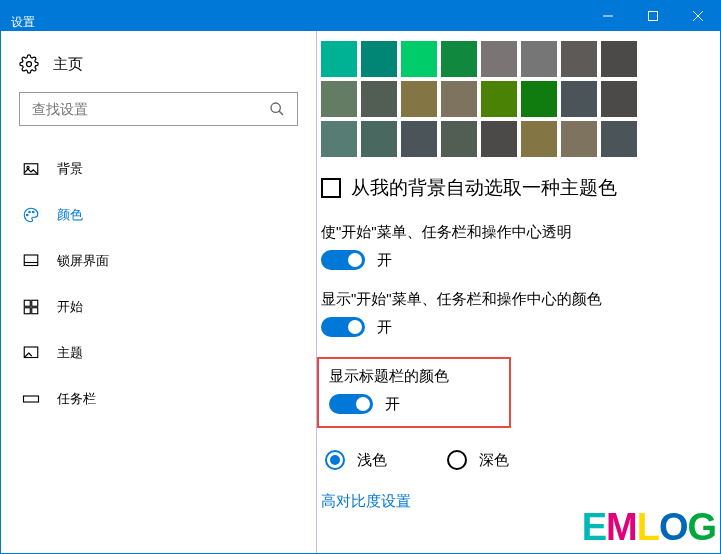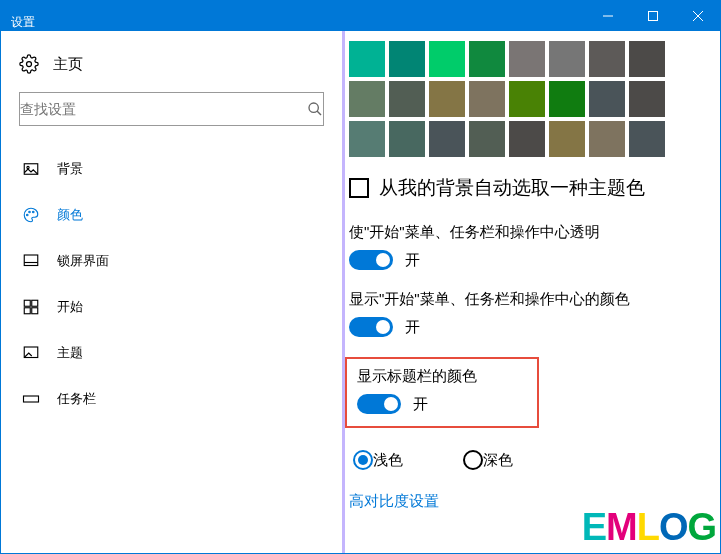--- a/index.html
+++ b/index.html
@@ -5,25 +5,25 @@
 * { margin: 0; padding: 0; box-sizing: border-box; font-family: "Microsoft YaHei", "Segoe UI", sans-serif; }
 body { width: 721px; height: 554px; background: #fff; overflow: hidden; border: 1px solid #0078d7; position: relative; }
 
 .titlebar { height: 30px; background: #0078d7; color: #fff; display: flex; align-items: flex-end; padding-left: 10px; font-size: 12px; }
 .titlebar-title { flex: 1; }
 .win-controls { display: flex; }
 .win-btn { width: 45px; height: 30px; display: flex; align-items: center; justify-content: center; cursor: pointer; }
 .win-btn svg { stroke: #fff; fill: none; }
 
 .content { display: flex; height: calc(100% - 30px); }
-.sidebar { width: 344px; padding: 15px 18px; border-right: 3px solid #c4b5fd; }
+.sidebar { width: 316px; padding: 15px 18px; border-right: 1px solid #c4b5fd; }
 .home-row { display: flex; align-items: center; gap: 14px; margin-bottom: 18px; margin-top: 8px; }
 .home-row .gear { width: 20px; height: 20px; }
 .home-label { font-size: 15px; color: #000; }
-.search-box { display: flex; align-items: center; border: 1px solid #999; height: 34px; padding: 0 0; margin-bottom: 20px; }
+.search-box { display: flex; align-items: center; border: 1px solid #999; height: 34px; padding: 0 12px; margin-bottom: 20px; }
 .search-box input { flex: 1; border: none; outline: none; font-size: 14px; background: transparent; }
 .search-box .mag { width: 16px; height: 16px; }
 .section-label { color: #0078d7; font-size: 13px; margin-bottom: 14px; }
 .nav { display: flex; flex-direction: column; }
 .nav-item { display: flex; align-items: center; gap: 16px; height: 46px; padding-left: 2px; cursor: pointer; font-size: 13px; color: #000; }
 .nav-item.active { color: #0078d7; }
 .nav-item.active .nav-icon svg * { stroke: #0078d7; }
 .nav-icon { width: 20px; height: 20px; display: flex; align-items: center; justify-content: center; }
 .nav-icon svg * { stroke: #000; fill: none; stroke-width: 1.5; }
 
@@ -34,21 +34,21 @@
 .checkbox { width: 20px; height: 20px; border: 2px solid #000; }
 .checkbox-label { font-size: 19px; }
 .setting-group { margin-bottom: 20px; margin-left: 4px; }
 .setting-label { font-size: 15px; margin-bottom: 8px; }
 .toggle-row { display: flex; align-items: center; gap: 12px; }
 .toggle { width: 44px; height: 20px; background: #0078d7; border-radius: 10px; position: relative; cursor: pointer; }
 .toggle::after { content: ""; position: absolute; right: 3px; top: 3px; width: 14px; height: 14px; background: #fff; border-radius: 50%; }
 .toggle-state { font-size: 15px; }
 .highlight-box { border: 2px solid #e74c3c; padding: 8px 60px 12px 10px; display: inline-block; margin-bottom: 14px; }
 .radio-row { display: flex; gap: 60px; margin-top: 8px; margin-left: 4px; }
-.radio-opt { display: flex; align-items: flex-end; gap: 0; cursor: pointer; }
+.radio-opt { display: flex; align-items: flex-end; gap: 12px; cursor: pointer; }
 .radio { width: 20px; height: 20px; border: 2px solid #000; border-radius: 50%; display: flex; align-items: center; justify-content: center; }
 .radio.checked { border-color: #0078d7; }
 .radio.checked::after { content: ""; width: 10px; height: 10px; background: #0078d7; border-radius: 50%; }
 .radio-label { font-size: 15px; }
 .link-row { margin-top: 22px; margin-left: 4px; }
 .link { color: #0078d7; font-size: 15px; cursor: pointer; }
 
 .watermark { position: absolute; right: 4px; bottom: 4px; display: flex; font-size: 38px; font-weight: 800; letter-spacing: -1px; font-family: Arial, sans-serif; }
 .watermark span:nth-child(1){color:#00b8b8}
 .watermark span:nth-child(2){color:#e3007b}

